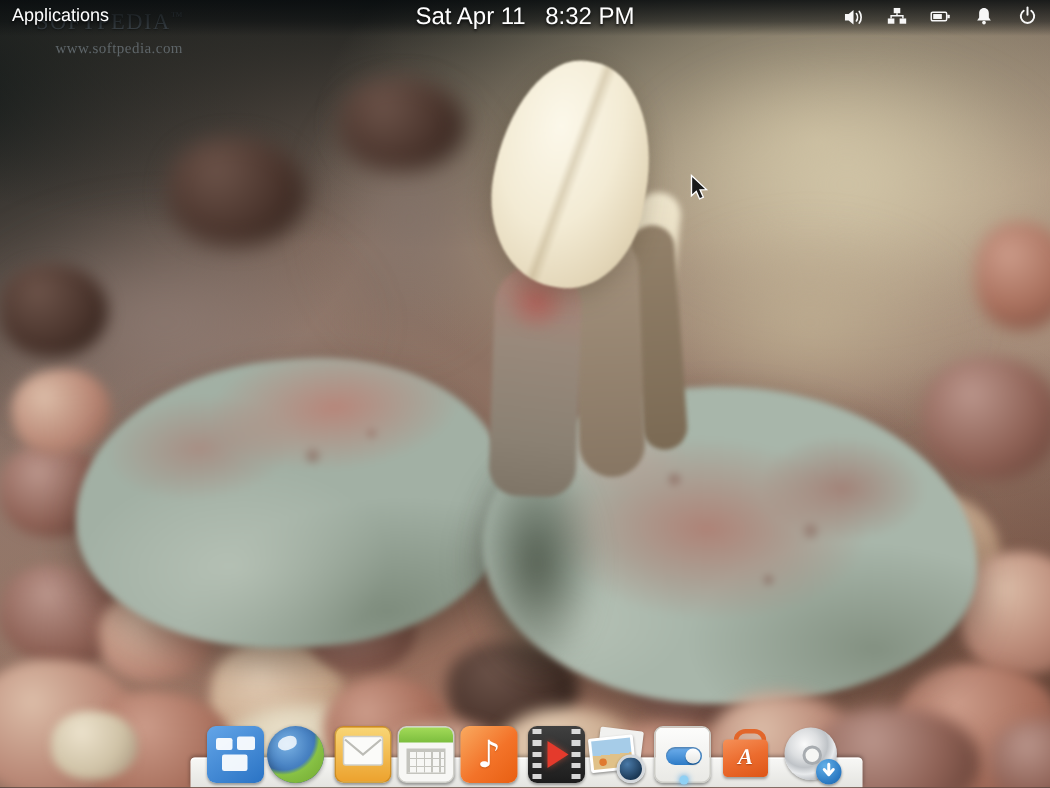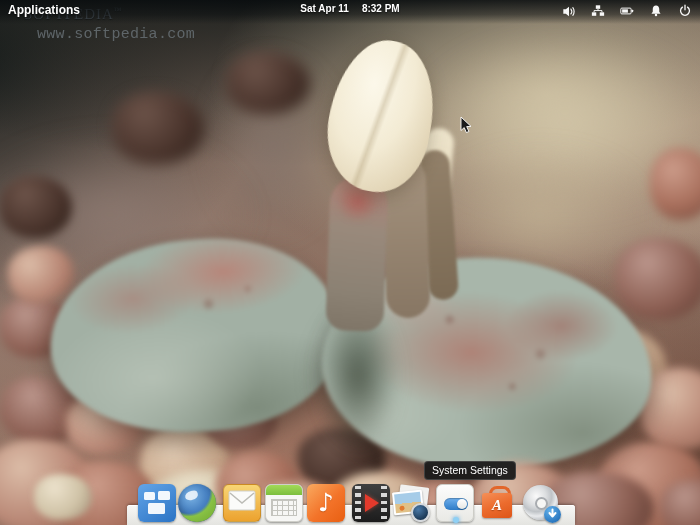--- a/index.html
+++ b/index.html
@@ -65,34 +65,34 @@
     background:linear-gradient(180deg,#93816a,#7b6a54);filter:blur(1.5px);transform:rotate(-4deg);}
   .bud{position:absolute;left:330px;top:40px;width:102px;height:152px;
     border-radius:50% 50% 48% 52% / 60% 55% 42% 45%;transform:rotate(10deg);
     background-image:linear-gradient(100deg, transparent 45%, rgba(160,140,100,.3) 49%, transparent 54%),
       radial-gradient(ellipse at 38% 30%, #fcf8ea 0%, #f3ebd4 45%, #e3d6b8 75%, #cfc0a0 100%);
     filter:blur(.6px);box-shadow:0 6px 18px rgba(60,50,30,.3);}
 
   
   .panel{position:absolute;left:0;top:0;width:700px;height:24px;z-index:30;
     background:linear-gradient(180deg, rgba(8,12,14,.85) 0%, rgba(8,12,14,.5) 60%, rgba(8,12,14,0) 100%);}
-  .panel-left{position:absolute;left:8px;top:3px;font-size:12px;font-weight:bold;color:#fff;
+  .panel-left{position:absolute;left:8px;top:3px;font-size:12px;font-weight:normal;color:#fff;
     text-shadow:0 1px 2px rgba(0,0,0,.7);cursor:default;}
   .panel-center{position:absolute;left:50%;top:3px;transform:translateX(-50%);display:flex;gap:13px;
-    font-size:10px;font-weight:bold;color:#fff;text-shadow:0 1px 2px rgba(0,0,0,.7);}
+    font-size:16px;font-weight:normal;color:#fff;text-shadow:0 1px 2px rgba(0,0,0,.7);}
   .panel-right{position:absolute;right:8px;top:0;height:22px;display:flex;align-items:center;gap:15px;}
   .ind{width:14px;height:14px;display:inline-flex;align-items:center;justify-content:center;opacity:.96;}
 
   
   .watermark{position:absolute;left:24px;top:6px;z-index:29;color:rgba(72,80,86,.95);
     font-family:"Liberation Serif",serif;}
   .wm-title{font-size:15px;letter-spacing:1px;text-shadow:0 1px 1px rgba(0,0,0,.35);}
   .wm-title sup{font-size:8px;letter-spacing:0;}
-  .wm-url{font-size:15px;letter-spacing:.3px;margin:3px 0 0 13px;color:rgba(100,108,112,.9);
-    font-family:Liberation Mono, monospace;text-align:right;}
+  .wm-url{font-size:10px;letter-spacing:.3px;margin:3px 0 0 13px;color:rgba(100,108,112,.9);
+    font-family:Liberation Serif, serif;text-align:right;}
 
   
   .dock-strip{position:absolute;left:127px;bottom:0;width:448px;height:20px;z-index:20;
     background:linear-gradient(180deg,#f8f8f6,#e4e4e0);border-radius:3px 3px 0 0;
     box-shadow:0 -1px 3px rgba(0,0,0,.35), inset 0 1px 0 #fff;}
   .dock-items{position:absolute;inset:0;z-index:21;}
   .dock-item{position:absolute;top:484px;width:38px;height:38px;}
   .tile{position:absolute;inset:0;border-radius:6px;box-shadow:0 1px 2px rgba(0,0,0,.35);}
   .tile .wrect{position:absolute;background:rgba(255,255,255,.93);border-radius:1.5px;}
   .tile-blue{background:linear-gradient(145deg,#63a5e8,#2a73c4);}
@@ -350,21 +350,20 @@
           <svg width="17" height="17" viewBox="0 0 17 17">
               <path d="M8.5 3.5v6M5.5 7l3 3.5 3-3.5" stroke="#fff" stroke-width="2" fill="none" stroke-linecap="round" stroke-linejoin="round"></path>
             </svg>
         </span>
       </span>
     </div>
 
   </div>
   <div class="run-dot"></div>
 
-  <div class="tooltip">System Settings</div>
 
   <div class="cursor">
     <svg width="13" height="19" viewBox="0 0 13 19">
         <path d="M1 1 L1 14.5 L4.2 11.6 L6.4 16.6 L8.9 15.5 L6.7 10.6 L11 10.4 Z" fill="#1a1a1a" stroke="#fff" stroke-width="0.9"></path>
       </svg>
   </div>
 
 </div>
 
 </body></html>

